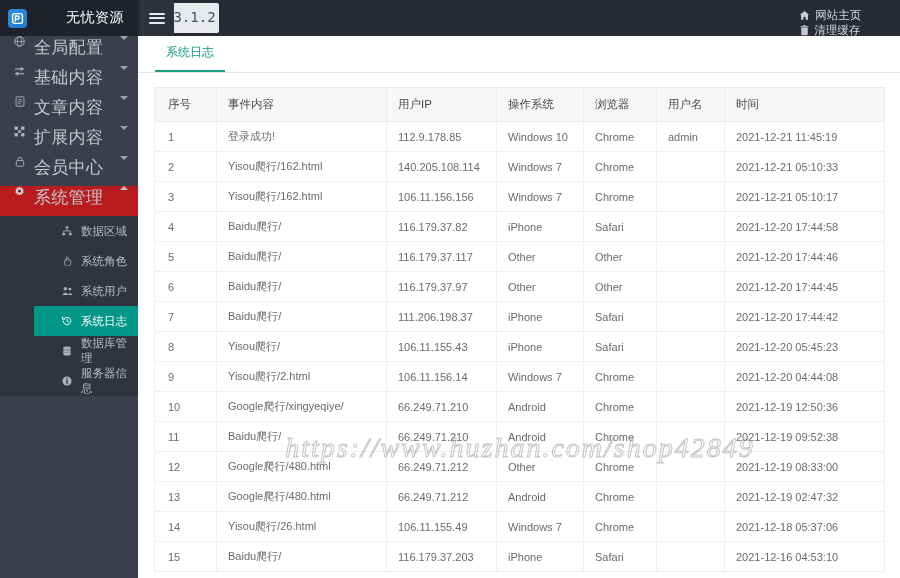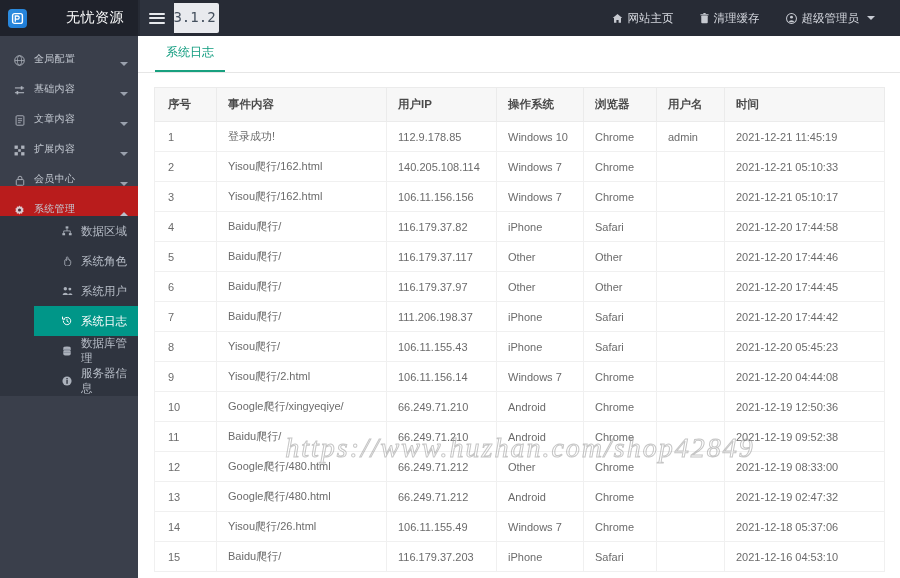--- a/index.html
+++ b/index.html
@@ -40,41 +40,41 @@
   }
   .ham {
     width: 34px; height: 36px; display:flex; align-items:center; justify-content:center;
     background: #2d323d; margin-left: 2px; cursor: pointer;
   }
   .ham-inner { width: 16px; }
   .ham-inner span {
     display: block; height: 2px; background: #e7e9ed; margin: 2.5px 0; border-radius: 1px;
   }
   .header-right {
-    margin-left: auto; display: flex; align-items: center; height: 20px; padding-right: 12px;
+    margin-left: auto; display: flex; align-items: center; height: 20px; padding-right: 12px; flex-direction: column;
   }
   .hr-item {
     display: flex; align-items: center; gap: 5px;
     color: #d4d7de; font-size: 11.5px; padding: 0 13px; height: 36px;
     cursor: pointer; white-space: nowrap;
   }
   .hr-item svg { display:block; opacity:.92; }
   .caret-d {
     width:0;height:0;border-left:4px solid transparent;border-right:4px solid transparent;
     border-top:4px solid #c8ccd4; margin-left:3px;
   }
 
   
   .sidebar {
     position: absolute; top: 36px; left: 0; width: 138px; height: 542px;
     background: #3a3f4b; overflow: hidden;
   }
   .nav-item {
-    height: 30px; display: flex; align-items: flex-end;
-    padding: 0 10px 0 12px; color: #c3c8d1; font-size: 10px;
+    height: 30px; display: flex; align-items: flex-start;
+    padding: 0 10px 0 12px; color: #c3c8d1; font-size: 17px;
     cursor: pointer; position: relative;
   }
   .nav-item .ico {
     width: 15px; display: inline-flex; align-items: center; justify-content: center;
     margin-right: 7px; flex: 0 0 auto; opacity: .85;
   }
   .nav-item .lbl { flex: 1 1 auto; white-space: nowrap; letter-spacing: .3px; }
   .arrow {
     width:0;height:0;border-left:4px solid transparent;border-right:4px solid transparent;
     border-top:4px solid #9aa1ad; flex:0 0 auto;
@@ -103,21 +103,21 @@
     display: flex; align-items: flex-end; padding-left: 17px;
   }
   .tab {
     font-size: 12px; color: #0f9b7e; padding: 0 11px 9px 11px;
     border-bottom: 2px solid #18a07f; cursor: pointer; white-space: nowrap;
   }
 
   .table-wrap { padding: 14px 16px 0 16px; }
   table.log { width: 100%; border-collapse: collapse; table-layout: fixed; }
   table.log th {
-    background: #f7f7f7; color: #4a4a4a; font-weight: bold;
+    background: #f7f7f7; color: #4a4a4a; font-weight: normal;
     font-size: 11.5px; text-align: left; padding: 9px 0 9px 11px;
     border: 1px solid #ebebeb; white-space: nowrap;
   }
   table.log td {
     color: #6b6b6b; font-size: 11px; padding: 7px 0 7px 11px;
     border: 1px solid #f0f0f0; border-top: none;
     white-space: nowrap; overflow: hidden; text-overflow: ellipsis;
   }
   table.log td:first-child, table.log th:first-child { padding-left: 13px; }
   .c-seq { width: 62px; }

